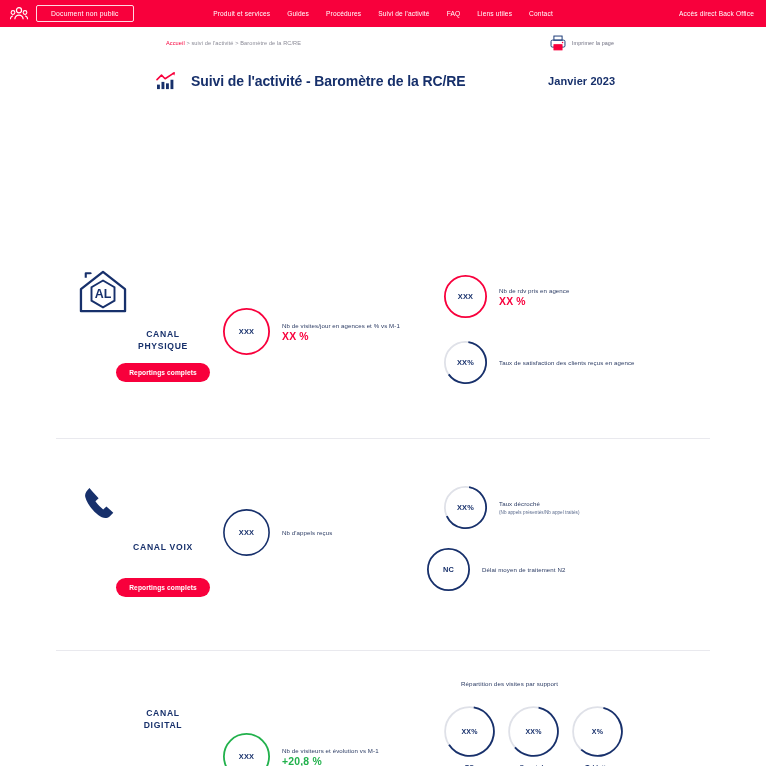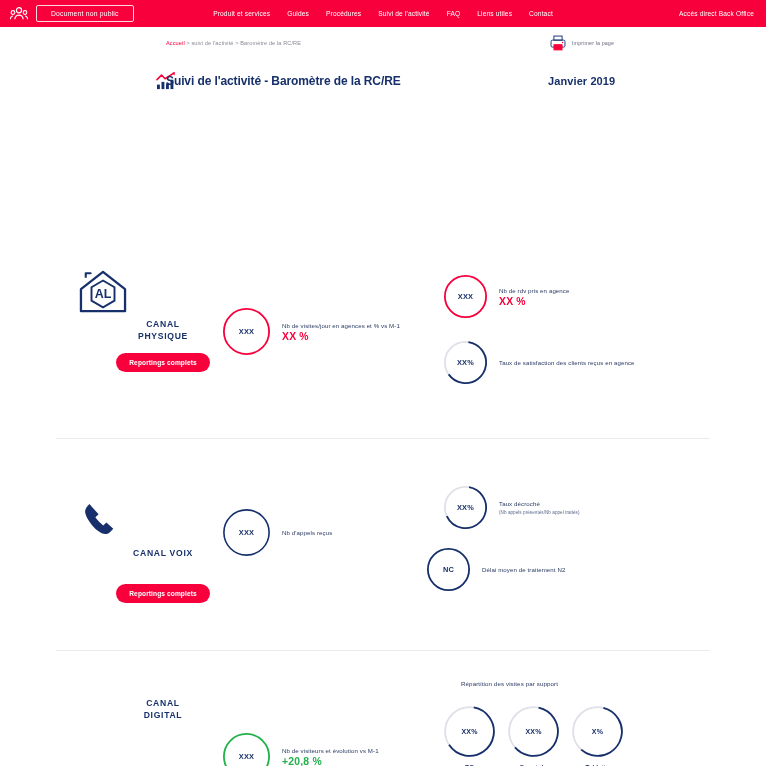--- a/index.html
+++ b/index.html
@@ -83,22 +83,22 @@
 
   
   .titlerow {
     position: relative;
     height: 46px;
     display: flex;
     align-items: center;
   }
   .title-icon { position: absolute; left: 156px; width: 20px; height: 18px; }
   .page-title {
-    position: absolute; left: 166px;
-    font-size: 12px; font-weight: bold;
+    position: absolute; left: 191px;
+    font-size: 14px; font-weight: bold;
     color: #17306b; letter-spacing: -.1px;
   }
   .period {
     position: absolute; left: 548px;
     font-size: 11px; font-weight: bold;
     color: #17306b; letter-spacing: .1px;
   }
 
   
   .section { position: relative; }
@@ -107,21 +107,21 @@
     left: 56px; width: 654px;
     height: 1px; background: #e9e9ee;
   }
 
   .channel-block { position: absolute; width: 170px; text-align: center; }
   .channel-icon {
     height: 50px;
     display: flex; align-items: center; justify-content: flex-start;
   }
   .channel-name {
-    margin-top: 2px;
+    margin-top: 12px;
     font-size: 8.6px; font-weight: bold;
     color: #17306b; letter-spacing: .7px; line-height: 1.35;
   }
   .report-btn {
     margin: 11px auto 0;
     display: inline-block;
     background: #f8003c;
     color: #fff;
     font-size: 6.6px;
     font-weight: bold;
@@ -226,21 +226,21 @@
     <svg viewBox="0 0 22 20" width="20" height="18">
       <path d="M1 8.5 L6 3.5 L10 7.5 L20 1" fill="none" stroke="#f8003c" stroke-width="1.7" stroke-linecap="round" stroke-linejoin="round"></path>
       <path d="M17.6 1 L20.8 0.6 L20.4 3.8 Z" fill="#f8003c"></path>
       <rect x="1" y="14" width="3.2" height="5" fill="#17306b"></rect>
       <rect x="6" y="11" width="3.2" height="8" fill="#17306b"></rect>
       <rect x="11" y="12.6" width="3.2" height="6.4" fill="#17306b"></rect>
       <rect x="16" y="8.6" width="3.2" height="10.4" fill="#17306b"></rect>
     </svg>
   </span>
   <div class="page-title">Suivi de l'activité - Baromètre de la RC/RE</div>
-  <div class="period">Janvier 2019</div>
+  <div class="period">Janvier 2023</div>
 </div>
 
 <div class="section">
 
   <div class="channel-block" style="left:78px; top:163px;">
     <div class="channel-icon">
       <svg viewBox="0 0 52 48" width="50" height="46">
         <path d="M8 9 L8 4.5 L13 4.5 L13 5.2" fill="none" stroke="#17306b" stroke-width="2.2" stroke-linejoin="round"></path>
         <path d="M3 21 L26 3 L49 21 L49 44 L3 44 Z" fill="none" stroke="#17306b" stroke-width="2.4" stroke-linejoin="round"></path>
         <path d="M26 12 L38 19 L38 33 L26 40 L14 33 L14 19 Z" fill="none" stroke="#17306b" stroke-width="2"></path>
@@ -291,21 +291,21 @@
     <div class="kpi-body">
       <div class="kpi-label">Taux de satisfaction des clients reçus en agence</div>
     </div>
   </div>
 
   <div class="divider" style="top:334px;"></div>
 </div>
 
 <div class="section">
 
-  <div class="channel-block" style="left:78px; top:392px;">
+  <div class="channel-block" style="left:78px; top:376px;">
     <div class="channel-icon">
       <svg viewBox="0 0 48 48" width="44" height="44">
         <path d="M12.5 5.5 C9 9 7 12 8 15.5 C9.6 21.5 15 29.5 22 35 C26.5 38.5 31 39.5 34.5 36.5 L38.5 32.5 L31 25.5 L27.5 29 C25 27 21 23 19 20 L22.5 16.5 L15.5 9 Z" fill="#17306b"></path>
       </svg>
     </div>
     <div class="channel-name">
       <div>CANAL VOIX</div>
     </div>
     <button class="report-btn" style="margin-top:24px;">Reportings complets</button>
   </div>

